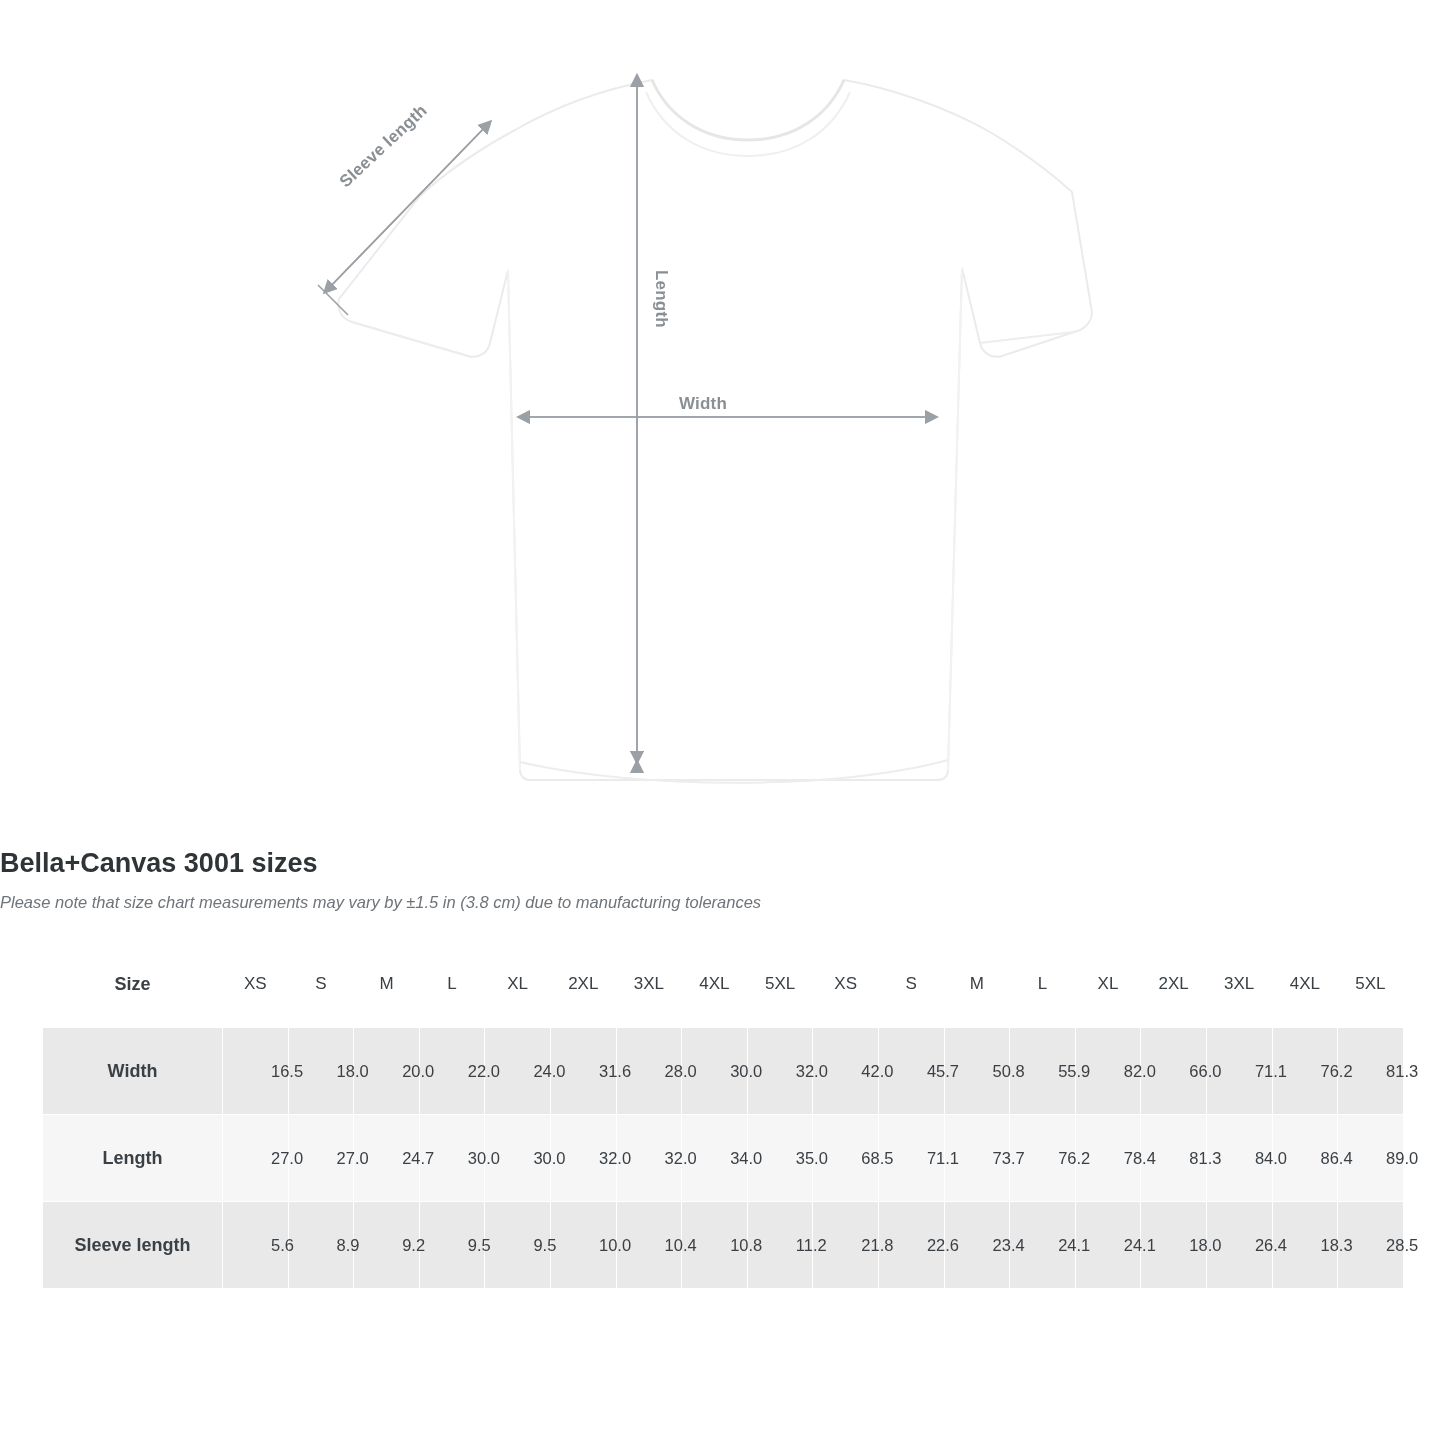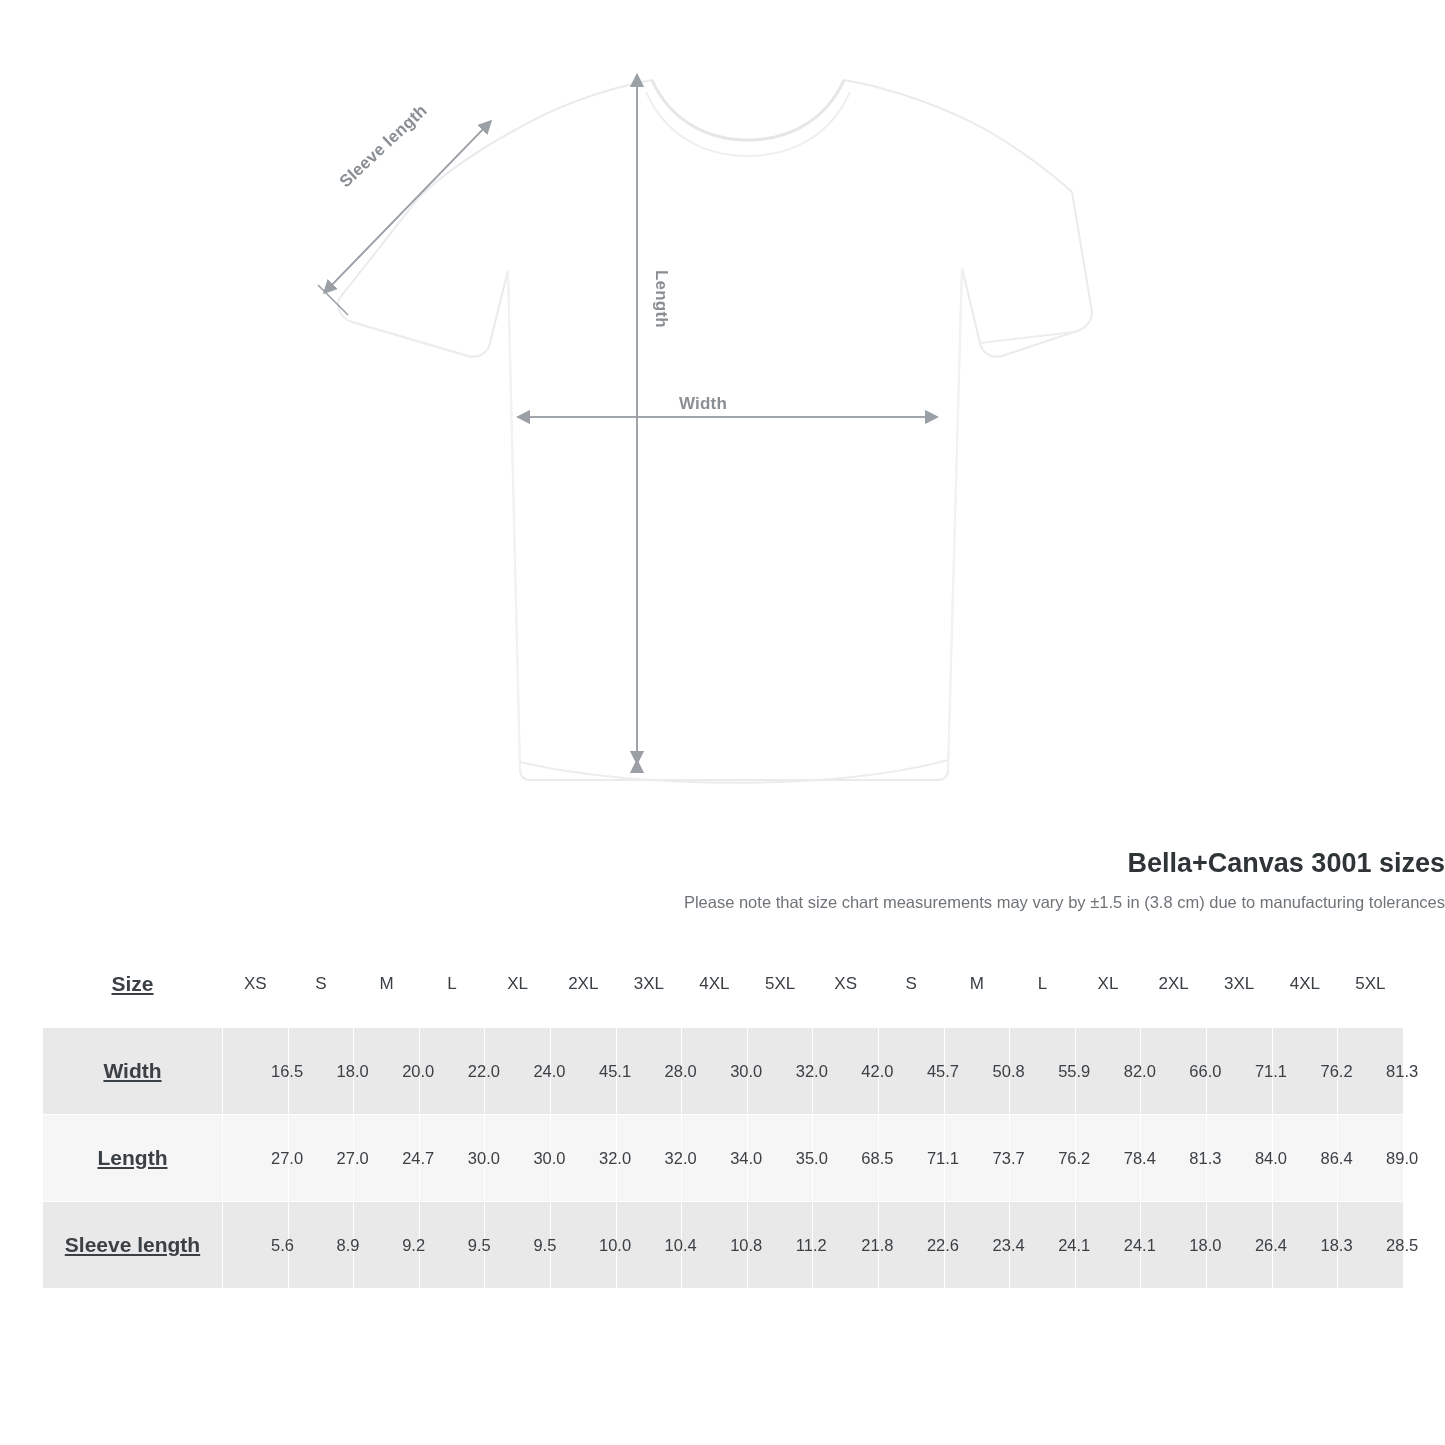--- a/index.html
+++ b/index.html
@@ -50,31 +50,32 @@
     white-space: nowrap;
   }
   .label-width {
     left: 673px;
     top: 392px;
     white-space: nowrap;
   }
 
   
   .title-block {
-    text-align: right;
+    text-align: left;
     margin-top: 18px;
   }
   .chart-title {
     font-size: 27px;
     font-weight: bold;
     color: #2f3437;
     margin: 0 0 14px 0;
   }
   .chart-note {
     font-size: 16.5px;
+    font-style: italic;
     color: #6f7479;
     margin: 0;
   }
 
   
   .table-wrap {
     margin: 28px 42px 0 42px;
   }
   table.size-table {
     border-collapse: collapse;
@@ -99,26 +100,25 @@
     line-height: 1.25;
   }
   .unit-head .unit-sub {
     font-size: 15px;
     font-style: italic;
     color: #6f7479;
     line-height: 1.6;
   }
   .row-head-cell {
     background: #ffffff;
-    font-size: 21px;
+    font-size: 18px;
     font-weight: bold;
     color: #3b4045;
     width: 180px;
     height: 84px;
-    text-decoration: underline;
   }
   .col-head-cell {
     background: #ffffff;
     font-size: 17px;
     font-weight: normal;
     color: #3b4045;
     height: 84px;
   }
   .data-row-alt .row-head-cell,
   .data-row-alt td {
@@ -235,21 +235,21 @@
           <td class="col-head-cell">4XL</td>
           <td class="col-head-cell">5XL</td>
         </tr>
     <tr class="data-row-alt">
           <td class="row-head-cell">Width</td>
           <td class="value">16.5</td>
           <td class="value">18.0</td>
           <td class="value">20.0</td>
           <td class="value">22.0</td>
           <td class="value">24.0</td>
-          <td class="value">45.1</td>
+          <td class="value">31.6</td>
           <td class="value">28.0</td>
           <td class="value">30.0</td>
           <td class="value">32.0</td>
           <td class="value">42.0</td>
           <td class="value">45.7</td>
           <td class="value">50.8</td>
           <td class="value">55.9</td>
           <td class="value">82.0</td>
           <td class="value">66.0</td>
           <td class="value">71.1</td>

